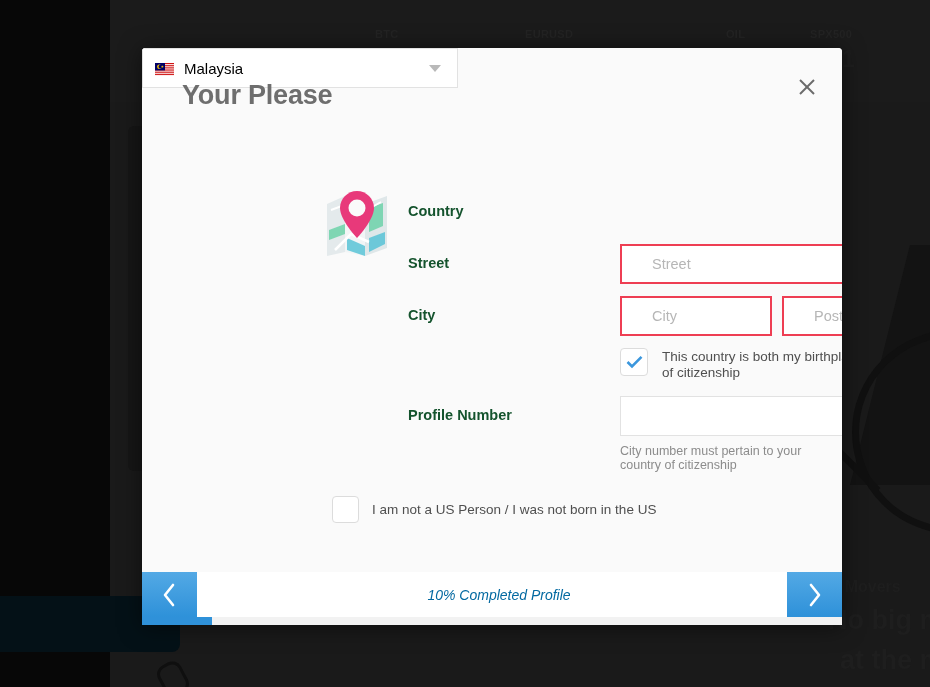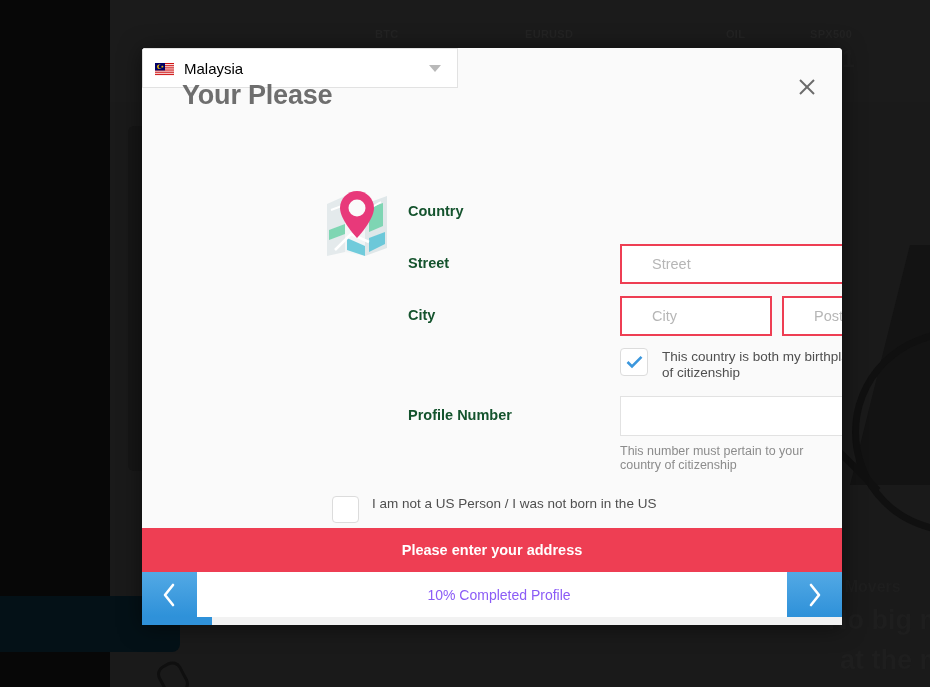--- a/index.html
+++ b/index.html
@@ -300,21 +300,21 @@
     position: absolute;
     left: 478px; top: 396px;
     font-size: 12.5px;
     color: #8c8c8c;
   }
 
   .us-row {
     position: absolute;
     left: 190px; top: 448px;
     display: flex;
-    align-items: flex-start;
+    align-items: center;
   }
   .us-box {
     width: 27px; height: 27px;
     box-sizing: border-box;
     background: #fff;
     border: 1px solid #dcdcdc;
     border-radius: 4px;
     cursor: pointer;
     flex: 0 0 auto;
   }
@@ -355,21 +355,22 @@
     align-items: center;
     justify-content: center;
     cursor: pointer;
   }
   .nav-mid {
     flex: 1 1 auto;
     display: flex;
     align-items: center;
     justify-content: center;
     font-size: 14px;
-    color: #8b5cf6;
+    font-style: italic;
+    color: #0369a1;
     background: #fff;
     margin-left: 14px;
   }
 
   .progress-track {
     position: absolute;
     left: 0; top: 569px;
     width: 700px; height: 8px;
     background: #f2f2f2;
   }
@@ -476,30 +477,29 @@
             <polyline points="1.5,7 6,11.5 15.5,1.8" fill="none" stroke="#3b97dd" stroke-width="2.6"></polyline>
           </svg>
         </span>
         <span class="chk-label">This country is both my birthplace and country of citizenship</span>
       </div>
 
       <div class="passport-wrap">
         <input class="passport-inp" type="text" placeholder="" style="">
 
       </div>
-      <div class="passport-hint">This number must pertain to your country of citizenship</div>
+      <div class="passport-hint">City number must pertain to your country of citizenship</div>
 
       <div class="us-row">
         <span class="us-box"></span>
         <span class="us-label">I am not a US Person / I was not born in the US</span>
       </div>
 
     </div>
 
-    <div class="error-bar">Please enter your address</div>
 
     <div class="nav-bar">
       <div class="nav-btn">
         <svg width="15" height="24" viewBox="0 0 15 24">
           <polyline points="11,2 3,12 11,22" fill="none" stroke="#ffffff" stroke-width="2.6" stroke-linecap="round" stroke-linejoin="round"></polyline>
         </svg>
       </div>
       <div class="nav-mid">10% Completed Profile</div>
       <div class="nav-btn">
         <svg width="15" height="24" viewBox="0 0 15 24">

